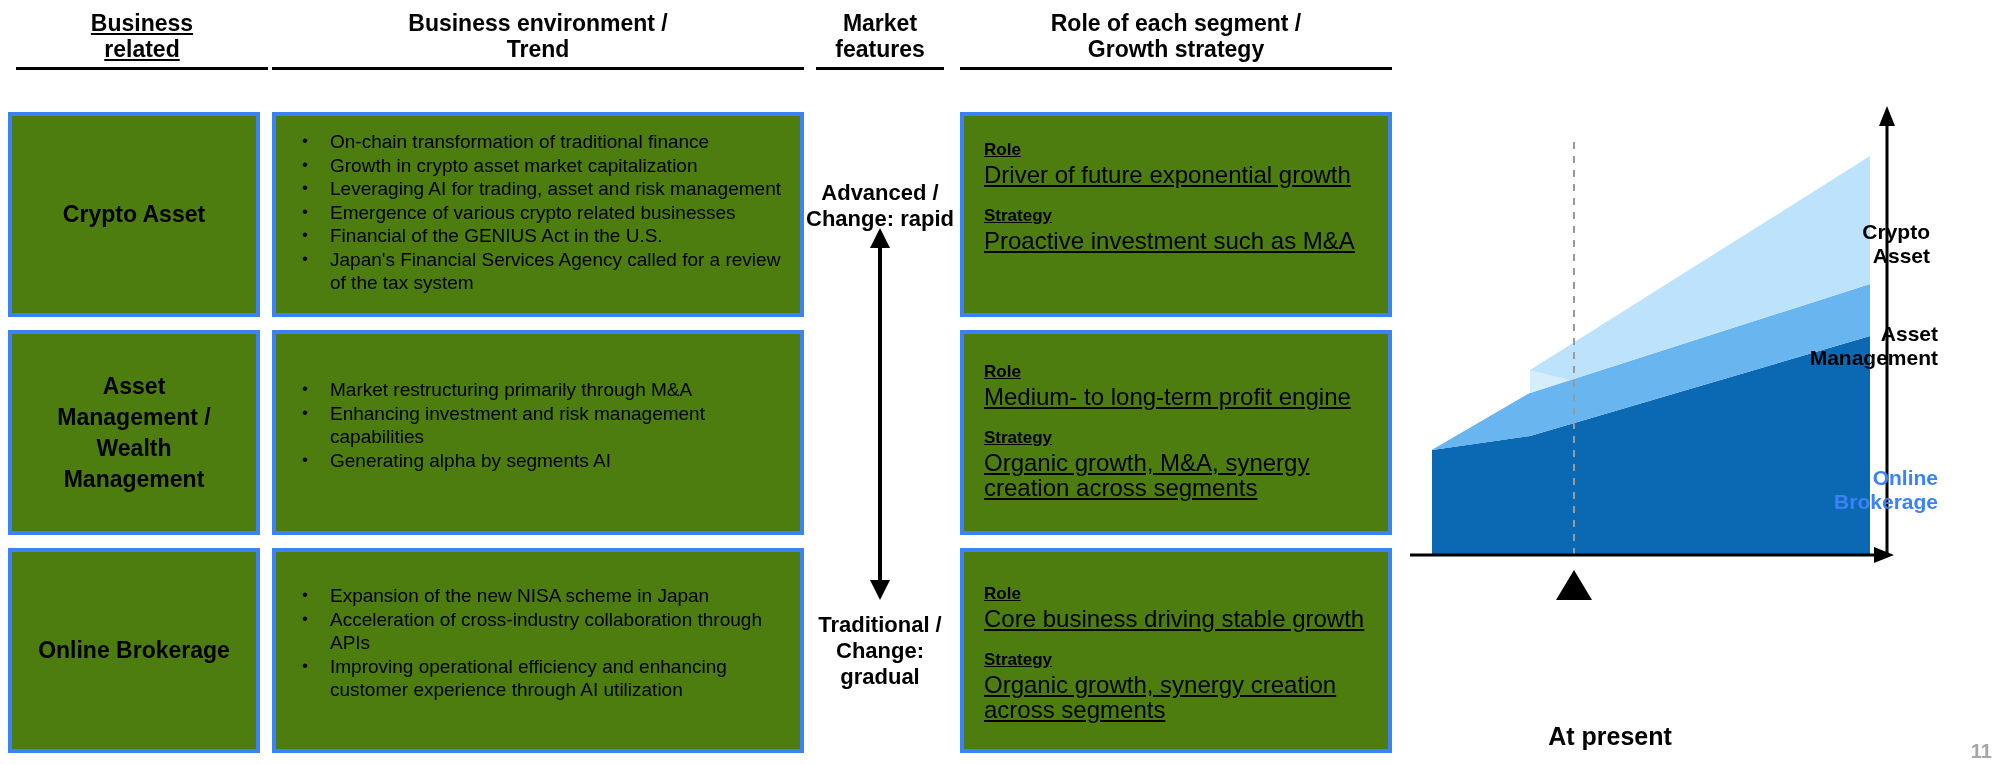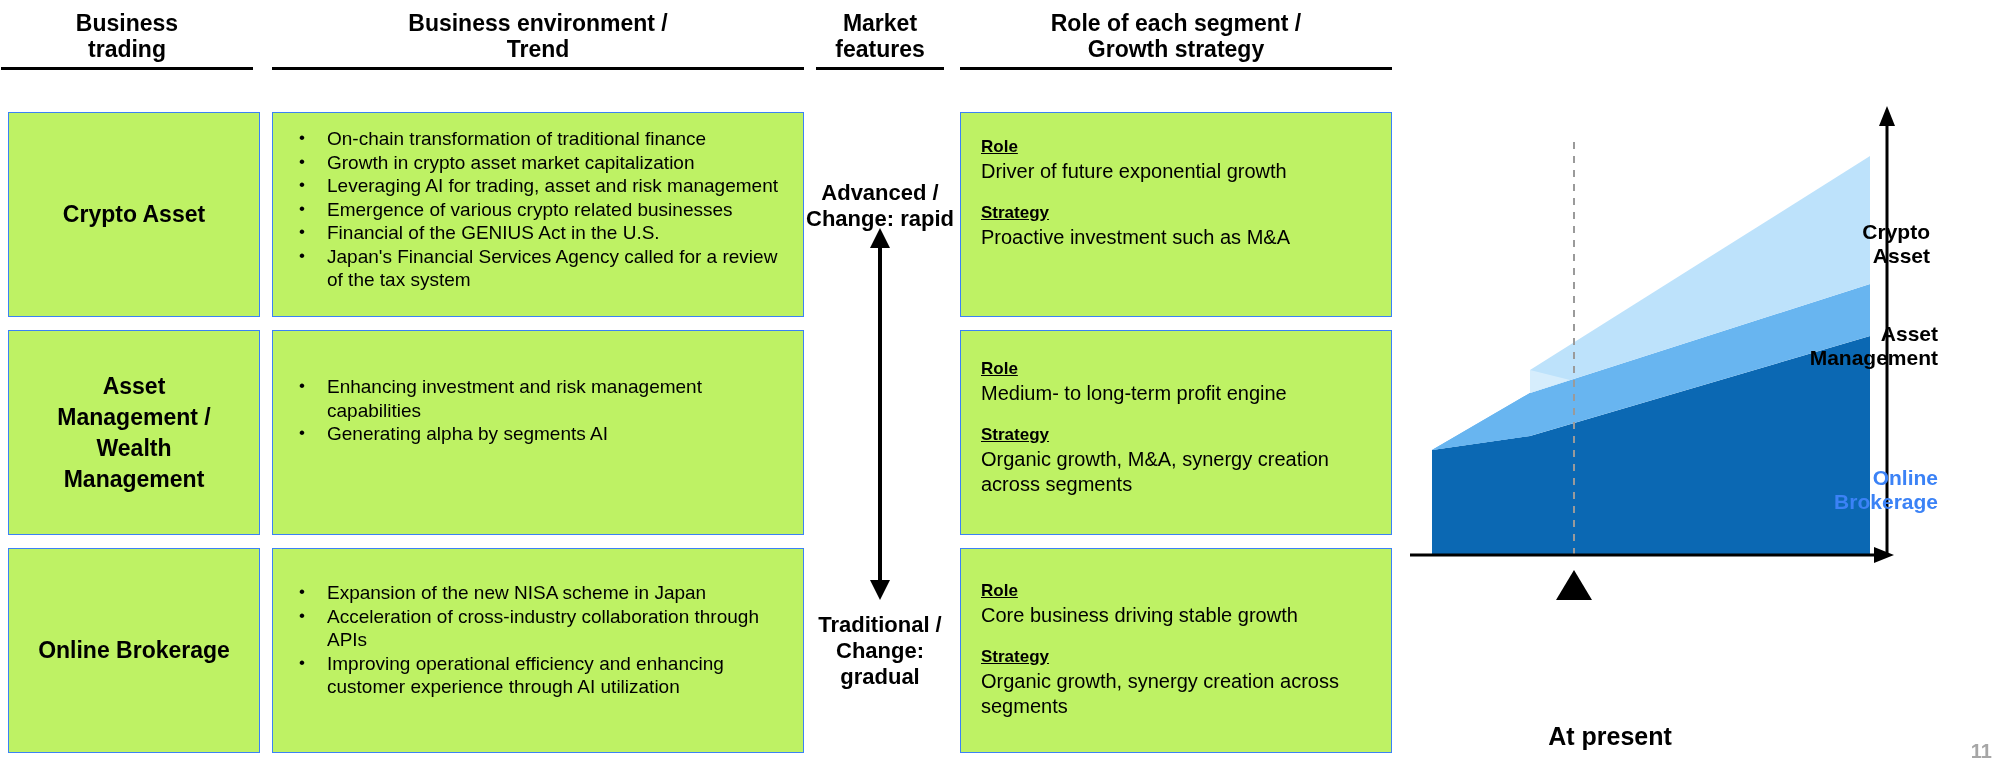--- a/index.html
+++ b/index.html
@@ -29,31 +29,31 @@
     font-size: 23px;
     line-height: 26px;
     color: #000;
     padding-bottom: 5px;
     border-bottom: 3px solid #000000;
     box-sizing: border-box;
     top: 10px;
   }
   .hdr .hl { display: block; white-space: nowrap; }
 
-  .hdr-seg   { left: 1px;    width: 252px; }
+  .hdr-seg   { left: 16px;    width: 252px; text-decoration: underline; }
   .hdr-env   { left: 272px;  width: 532px; }
   .hdr-mkt   { left: 816px;  width: 128px; }
   .hdr-role  { left: 960px;  width: 432px; }
   .hdr-grow  { left: 1404px; width: 588px; }
 
   
   .cell {
     position: absolute;
-    border: 1px solid #3b82f6;
-    background: #bef264;
+    border: 4px solid #3b82f6;
+    background: #4d7c0f;
     box-sizing: border-box;
   }
 
   
   .seg-cell {
     display: flex;
     align-items: center;
     justify-content: center;
     text-align: center;
     font-weight: bold;
@@ -87,23 +87,24 @@
   
   .rs-cell { padding: 22px 18px 14px 20px; }
   .rs-head {
     font-size: 17px;
     font-weight: bold;
     text-decoration: underline;
     line-height: 24px;
     margin: 0;
   }
   .rs-body {
-    font-size: 20px;
+    font-size: 24px;
     line-height: 25px;
     margin: 0 0 0 0;
+    text-decoration: underline;
   }
   .rs-gap { height: 17px; }
 
   
   .mkt-label {
     position: absolute;
     text-align: center;
     font-weight: bold;
     font-size: 22px;
     line-height: 26px;
@@ -160,21 +161,21 @@
     font-weight: bold;
     color: #a6a6a6;
   }
 </style>
 </head>
 <body>
 
 <div class="headers">
   <div class="hdr hdr-seg">
     <span class="hl">Business</span>
-    <span class="hl">trading</span>
+    <span class="hl">related</span>
   </div>
   <div class="hdr hdr-env">
     <span class="hl">Business environment /</span>
     <span class="hl">Trend</span>
   </div>
   <div class="hdr hdr-mkt">
     <span class="hl">Market</span>
     <span class="hl">features</span>
   </div>
   <div class="hdr hdr-role">
@@ -212,20 +213,21 @@
   <div>
     <span class="sl">Asset</span>
     <span class="sl">Management /</span>
     <span class="sl">Wealth</span>
     <span class="sl">Management</span>
   </div>
 </div>
 
 <div class="cell bul-cell" style="left:272px; top:330px; width:532px; height:205px; padding-top:44px;">
   <ul class="bullets">
+    <li>Market restructuring primarily through M&amp;A</li>
     <li>Enhancing investment and risk management capabilities</li>
     <li>Generating alpha by segments AI</li>
   </ul>
 </div>
 
 <div class="cell rs-cell" style="left:960px; top:330px; width:432px; height:205px; padding-top:26px;">
   <div class="rs-head">Role</div>
   <div class="rs-body">Medium- to long-term profit engine</div>
   <div class="rs-gap"></div>
   <div class="rs-head">Strategy</div>

